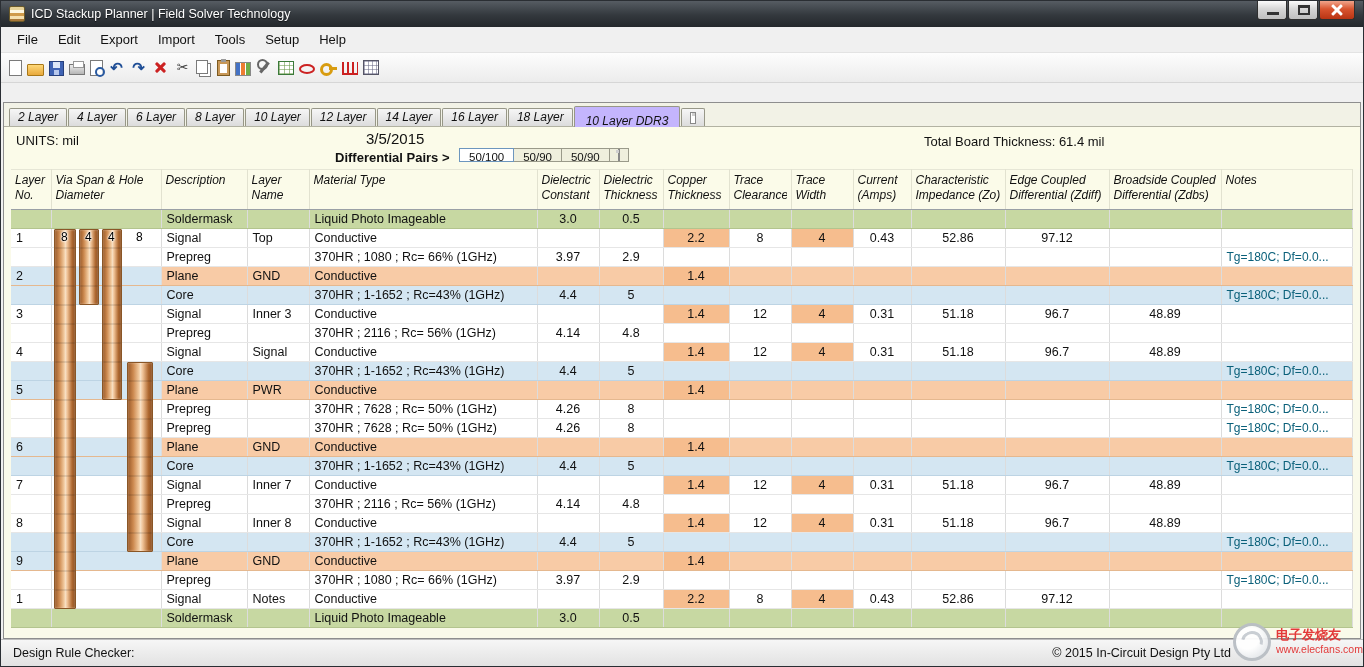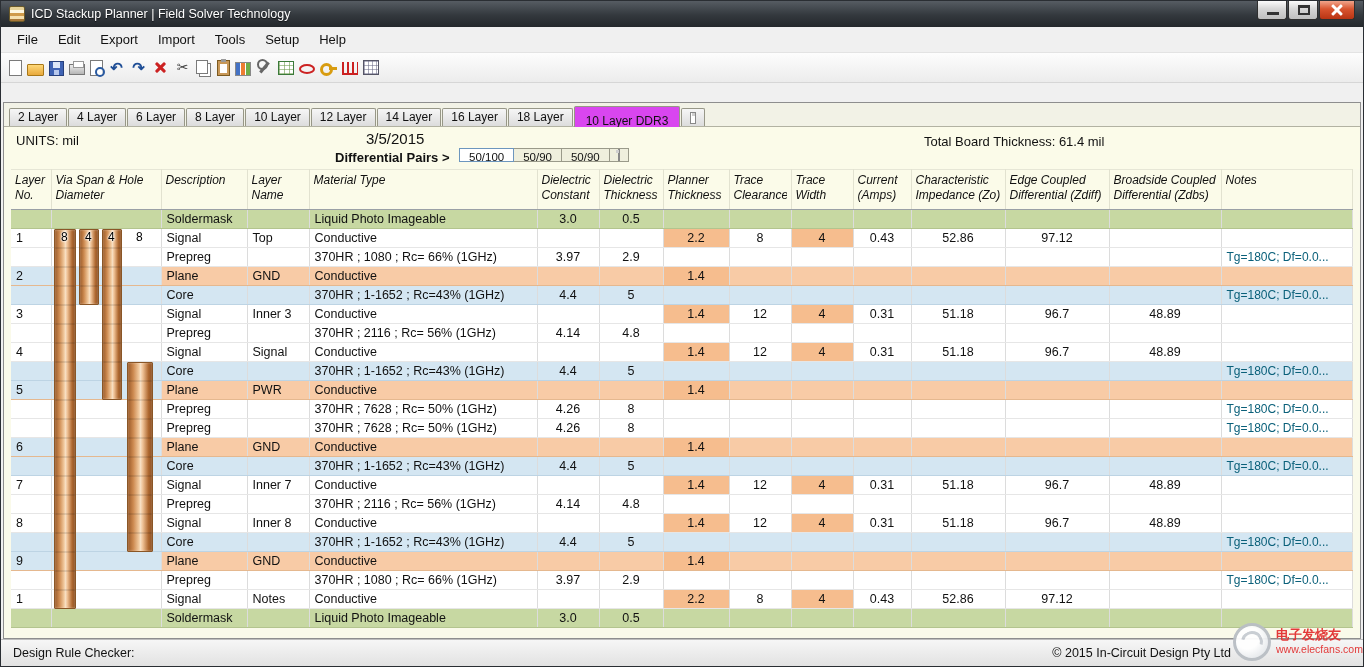--- a/index.html
+++ b/index.html
@@ -65,22 +65,22 @@
   
   .main-tabs { height:20px; padding:0 0 0 8px; display:flex; align-items:flex-end; position:relative; z-index:3; }
   .mtab { height:19px; line-height:18px; font-size:12px; padding:0 10px; margin-right:2px; color:#222;
     border:1px solid #8e8e8e; border-bottom:none; border-radius:2px 2px 0 0; background:linear-gradient(#f8f8f8,#d9d9d9); }
   .mtab.active { background:#fafaea; height:20px; margin-bottom:-1px; }
   
   .content { position:absolute; left:2px; right:2px; top:101px; bottom:27px; z-index:1;
     border:1px solid #8e8e8e; background:#fafaea; overflow:hidden; }
   .layer-tabs { height:24px; padding:2px 0 0 5px; display:flex; align-items:flex-end; border-bottom:1px solid #b2b2a2; background:#f2f2e6; }
   .ltab { height:18px; line-height:17px; font-size:12px; padding:0 8px; margin-right:1px;
-    border:1px solid #979787; border-bottom:none; border-radius:2px 2px 0 0; background:linear-gradient(#f6f6f6,#dcdcdc); }
-  .ltab.active { height:21px; line-height:20px; background:#d946ef; margin-bottom:-1px; padding:4px 11px; }
+    border:1px solid #979787; border-bottom:none; border-radius:2px 2px 0 0; background:linear-gradient(#f6f6f6,#dcdcdc);font-style:italic; }
+  .ltab.active { height:21px; line-height:20px; background:#c4b5fd; margin-bottom:-1px; padding:4px 11px; }
   .ltab.newtab { width:24px; display:flex; align-items:center; justify-content:center; }
   .page-ico { width:9px; height:12px; background:#fff; border:1px solid #888; position:relative; display:inline-block; }
   .page-ico::before { content:""; position:absolute; right:0; top:0; width:3px; height:3px; background:#cfcfcf; }
   
   .info-bar { position:relative; height:42px; background:#fbfbe9; }
   .units { position:absolute; left:12px; top:6px; font-size:13px; }
   .date  { position:absolute; left:362px; top:3px; font-size:15px; }
   .total { position:absolute; left:920px; top:7px; font-size:13px; }
   .diff-label { position:absolute; left:331px; top:23px; font-size:13px; font-weight:bold; }
   .diff-tabs { position:absolute; left:455px; top:21px; display:flex; align-items:flex-end; }
@@ -258,21 +258,21 @@
               </th>
               <th class="col-dk center">
                 <div class="hl1">Dielectric</div>
                 <div class="hl2">Constant</div>
               </th>
               <th class="col-dth center">
                 <div class="hl1">Dielectric</div>
                 <div class="hl2">Thickness</div>
               </th>
               <th class="col-copper center">
-                <div class="hl1">Planner</div>
+                <div class="hl1">Copper</div>
                 <div class="hl2">Thickness</div>
               </th>
               <th class="col-clearance center">
                 <div class="hl1">Trace</div>
                 <div class="hl2">Clearance</div>
               </th>
               <th class="col-width center">
                 <div class="hl1">Trace</div>
                 <div class="hl2">Width</div>
               </th>

